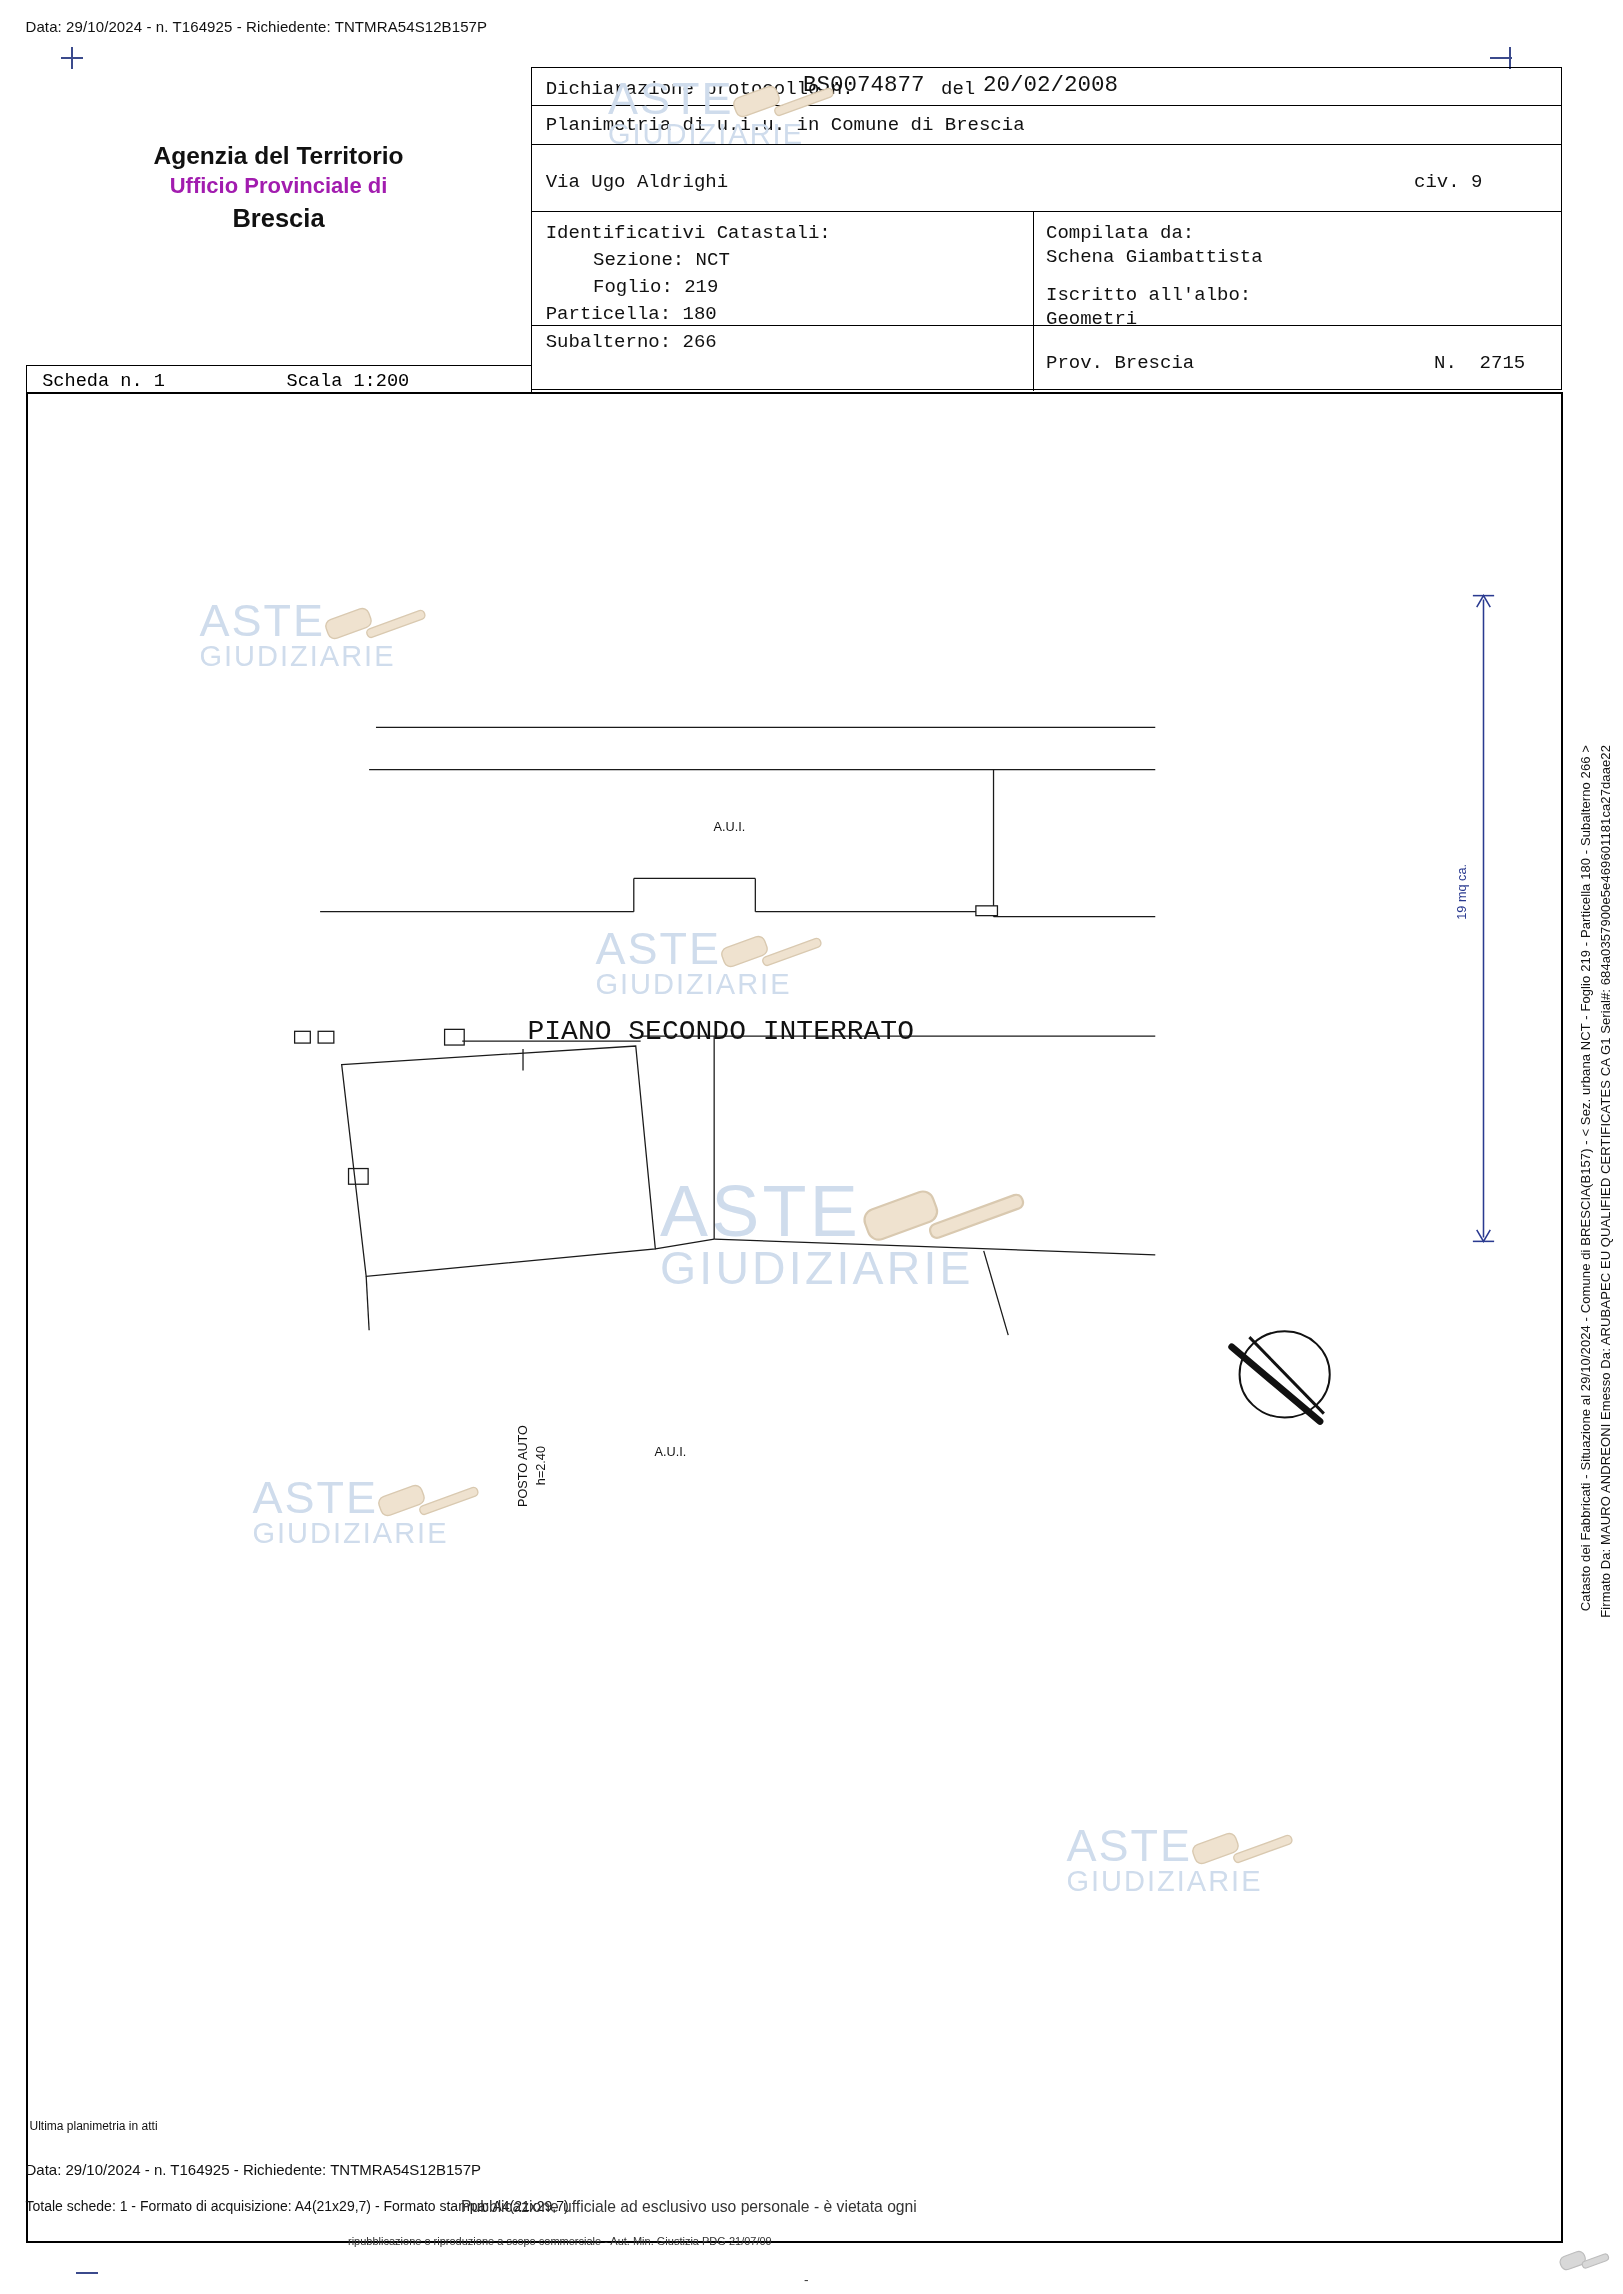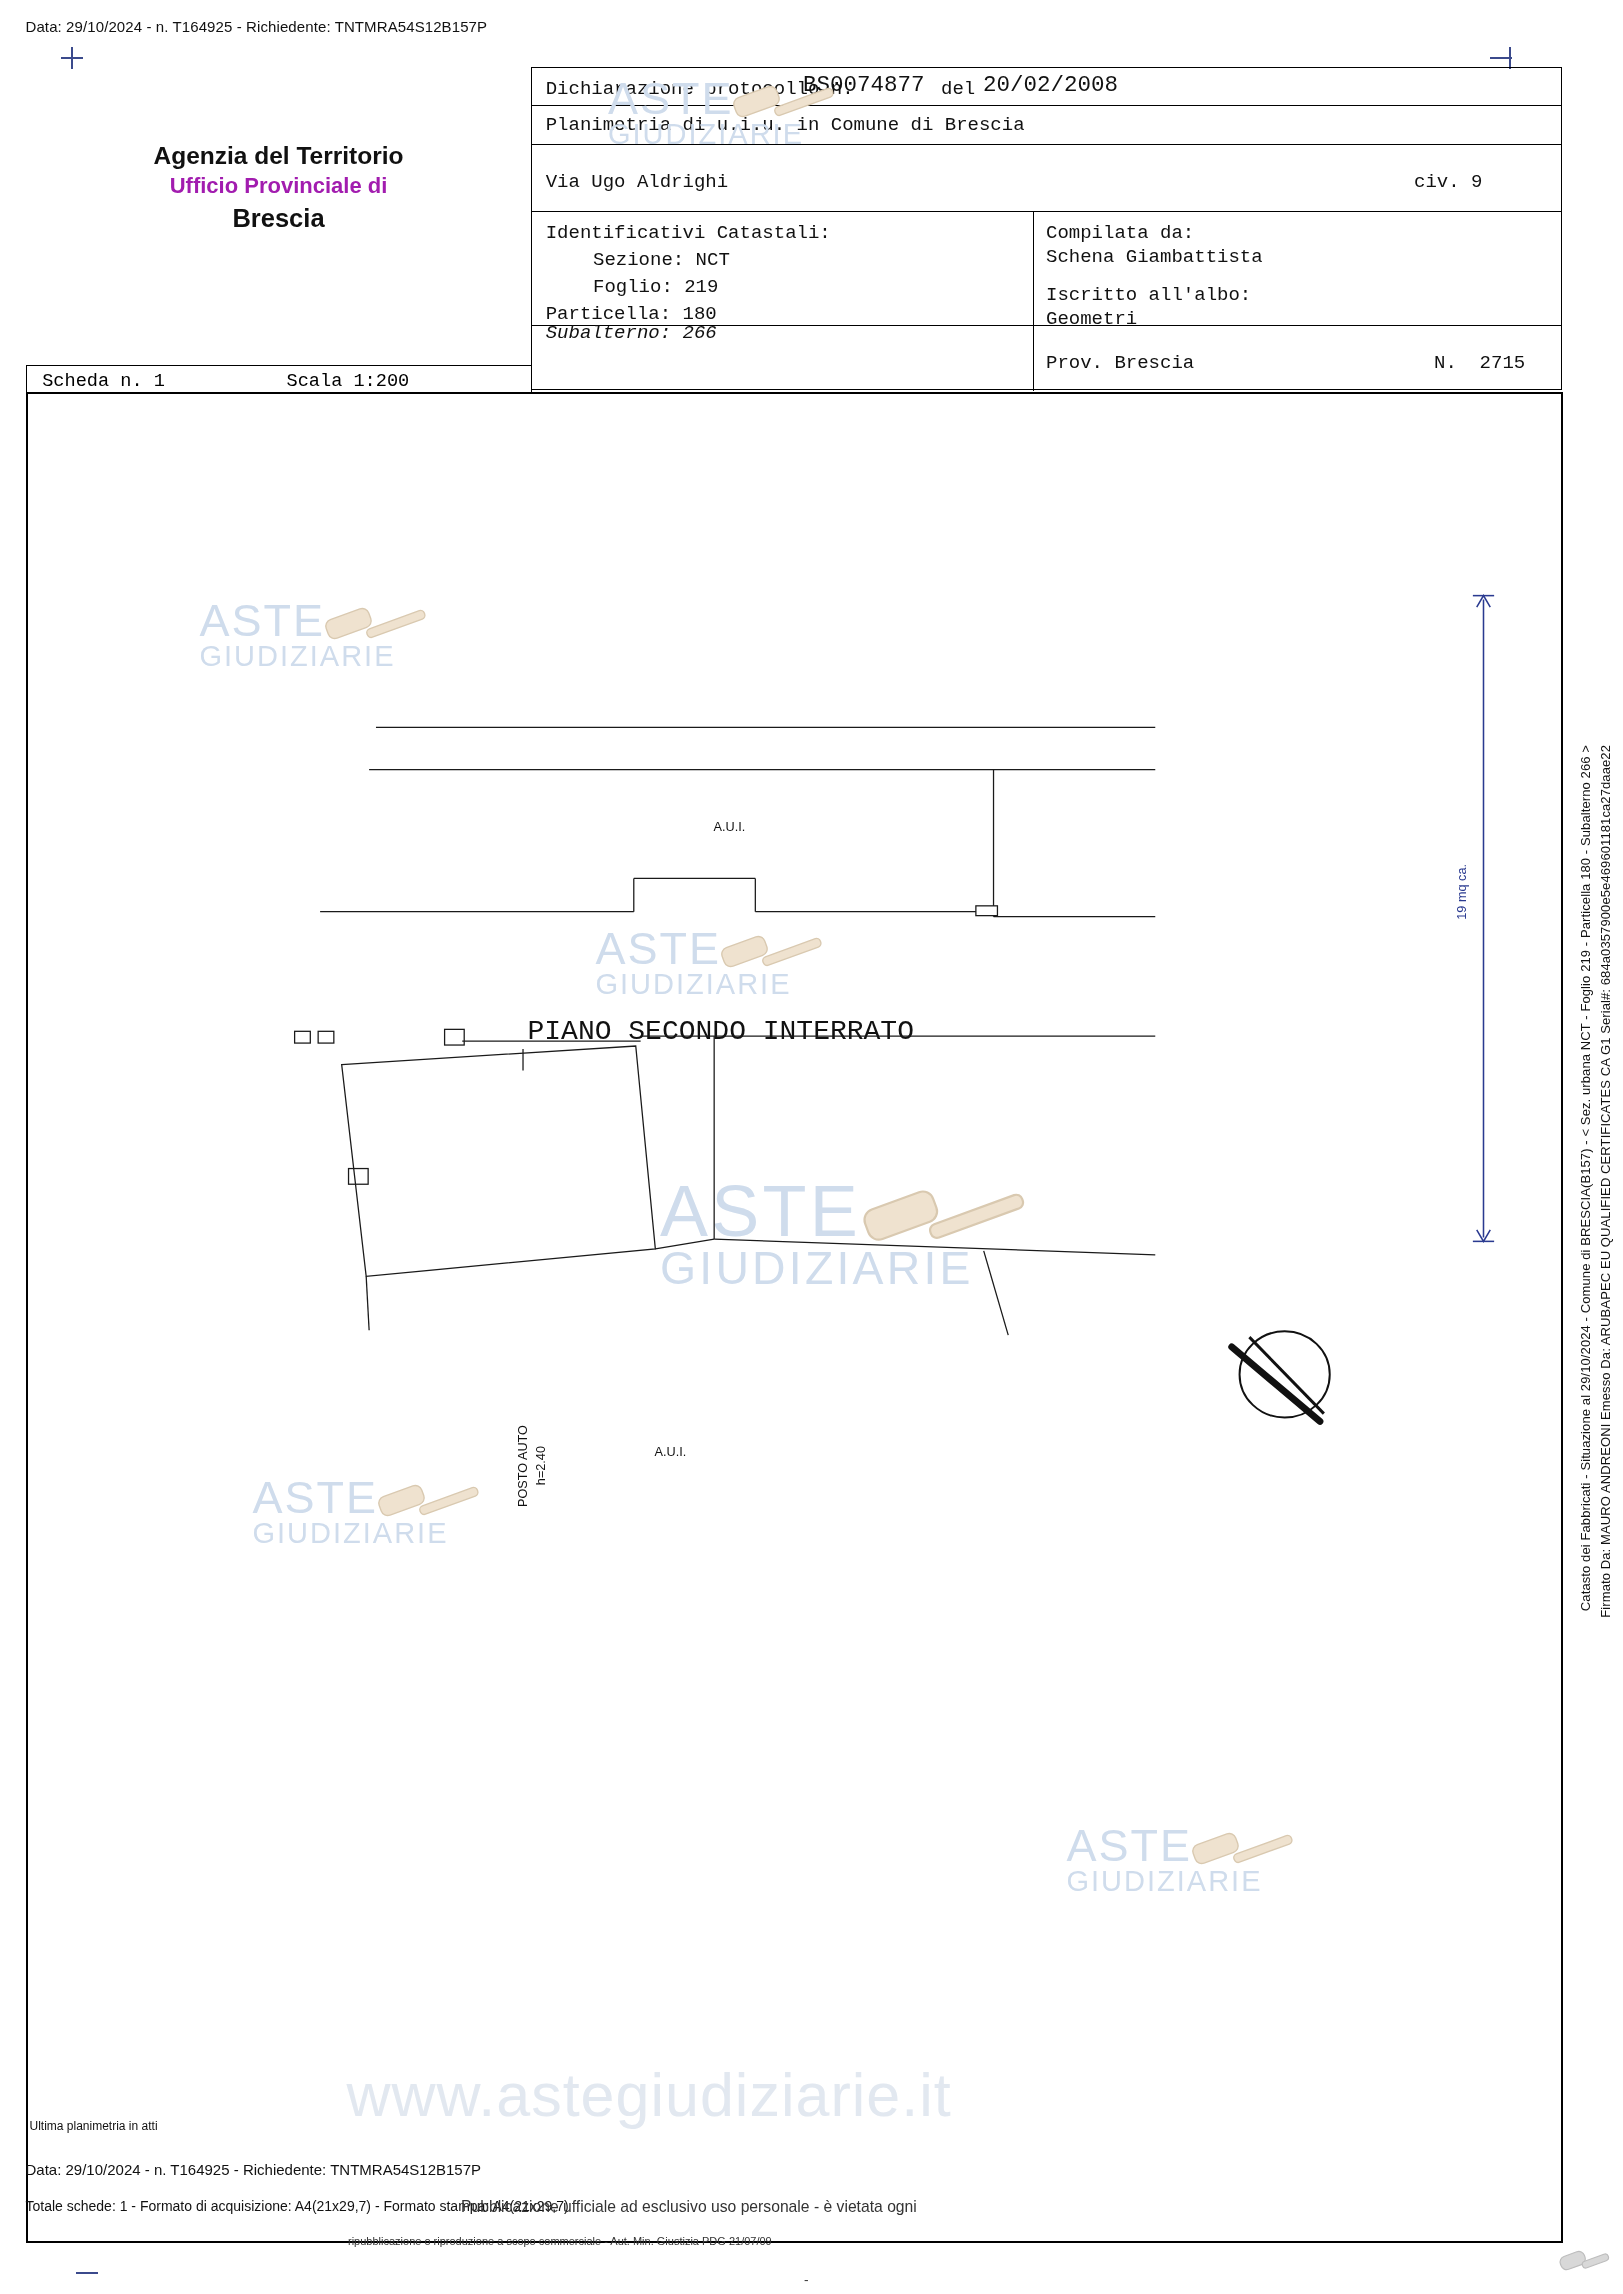--- a/index.html
+++ b/index.html
@@ -178,21 +178,21 @@
   <div class="hb-txt" style="left:451px; top:3.9px; font-size:22.5px;">20/02/2008</div>
 
   <div class="hb-txt" style="left:13.7px; top:46px;">Planimetria di u.i.u. in Comune di Brescia</div>
   <div class="hb-txt" style="left:13.7px; top:103px;">Via Ugo Aldrighi</div>
   <div class="hb-txt" style="left:882px; top:103px;">civ. 9</div>
 
   <div class="hb-txt" style="left:13.7px; top:154px;">Identificativi Catastali:</div>
   <div class="hb-txt" style="left:61px; top:181px;">Sezione: NCT</div>
   <div class="hb-txt" style="left:61px; top:208px;">Foglio: 219</div>
   <div class="hb-txt" style="left:13.7px; top:235px;">Particella: 180</div>
-  <div class="hb-txt" style="left:13.7px; top:254px;font-style:italic;">Subalterno: 266</div>
+  <div class="hb-txt" style="left:13.7px; top:263px;">Subalterno: 266</div>
 
   <div class="hb-txt" style="left:514px; top:154px;">Compilata da:</div>
   <div class="hb-txt" style="left:514px; top:178px;">Schena Giambattista</div>
   <div class="hb-txt" style="left:514px; top:216px;">Iscritto all'albo:</div>
   <div class="hb-txt" style="left:514px; top:240px;">Geometri</div>
   <div class="hb-txt" style="left:514px; top:284px;">Prov. Brescia</div>
   <div class="hb-txt" style="left:902px; top:284px;">N.  2715</div>
 </div>
 
 <div class="wm" style="left:608px; top:78px;">
@@ -316,21 +316,20 @@
     <g stroke="#2a3a90" stroke-width="1.6" fill="none">
       <line x1="15" y1="10" x2="15" y2="670"></line>
       <path d="M8 18 L15 6 L22 18"></path>
       <path d="M8 662 L15 674 L22 662"></path>
       <line x1="4" y1="6" x2="26" y2="6"></line>
       <line x1="4" y1="674" x2="26" y2="674"></line>
     </g>
   </svg>
   <div class="dim-label" style="left:1427px; top:470px;">19 mq ca.</div>
 
-  <div class="wm-url" style="left:319px; top:1666px;">www.astegiudiziarie.it</div>
 
   <div style="position:absolute; left:2px; top:1725px; font-size:12px; color:#111;">Ultima planimetria in atti</div>
 </div>
 
 <div id="cert-col">
   <div class="vtext" style="left:3.9px; top:0;">Catasto dei Fabbricati - Situazione al 29/10/2024 - Comune di BRESCIA(B157) - &lt; Sez. urbana NCT -  Foglio 219 - Particella  180 -  Subalterno 266 &gt;</div>
   <div class="vtext" style="left:23.5px; top:0;">Firmato Da: MAURO ANDREONI Emesso Da: ARUBAPEC EU QUALIFIED CERTIFICATES CA G1 Serial#: 684a0357900e5e469601181ca27daae22</div>
 </div>
 
 <div id="footer-left2">Data: 29/10/2024 - n. T164925 - Richiedente: TNTMRA54S12B157P</div>

